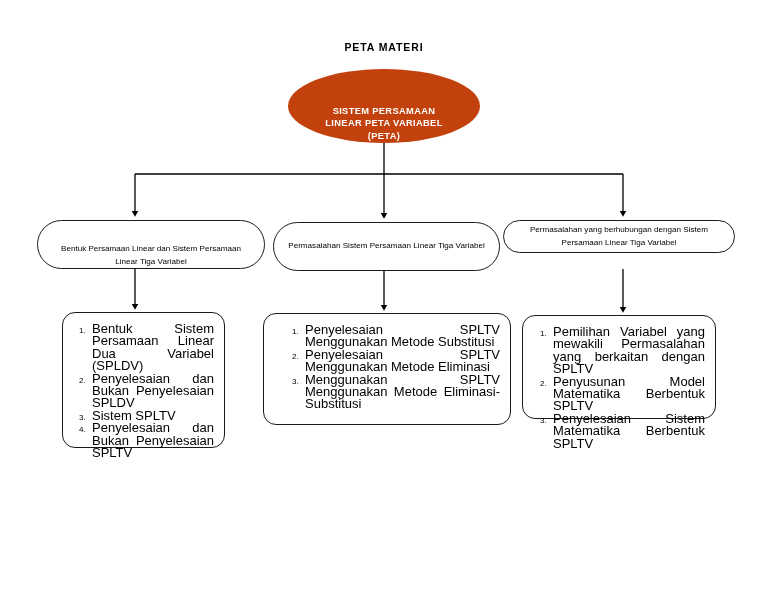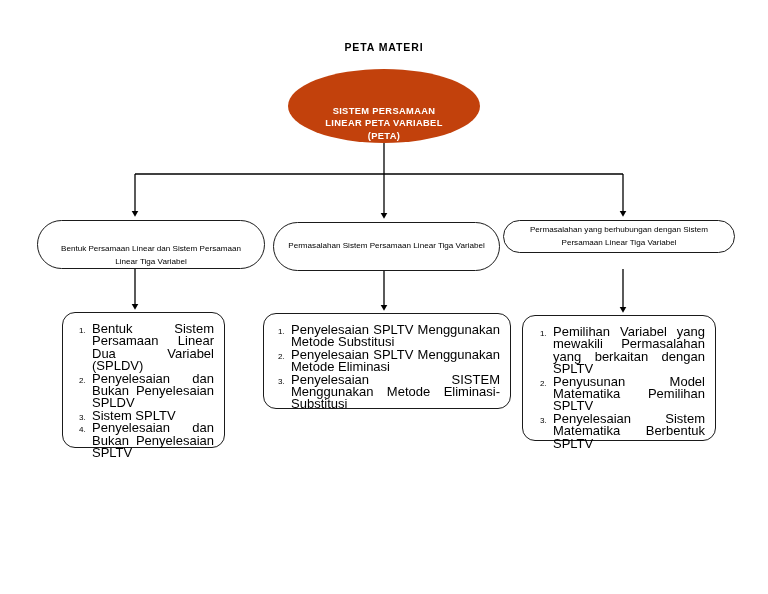--- a/index.html
+++ b/index.html
@@ -111,23 +111,23 @@
     text-align: justify;
     padding-left: 4px;
     margin: 0;
   }
   .detail-node li::marker {
     font-size: 8.1px;
   }
 
   #detail-0 { left: 62px;  top: 312px; width: 163px; height: 136px; }
   #detail-0 ol { padding-left: 17px; }
-  #detail-1 { left: 263px; top: 313px; width: 248px; height: 96px; padding-left: 2px; }
+  #detail-1 { left: 263px; top: 313px; width: 248px; height: 112px; padding-left: 16px; }
   #detail-1 ol { padding-left: 21px; }
-  #detail-2 { left: 522px; top: 315px; width: 194px; height: 126px; }
+  #detail-2 { left: 522px; top: 315px; width: 194px; height: 104px; }
   #detail-2 ol { padding-left: 18px; }
 </style>
 </head>
 <body>
 
 <div id="canvas">
 
   <svg id="connectors" viewBox="0 0 768 594" width="768" height="594" xmlns="http://www.w3.org/2000/svg">
     <defs>
       <marker id="arrow" markerWidth="7" markerHeight="7" refX="3.2" refY="3" orient="auto" markerUnits="strokeWidth">
@@ -176,25 +176,25 @@
       <li>Penyelesaian dan Bukan Penyelesaian SPLDV</li>
       <li>Sistem SPLTV</li>
       <li>Penyelesaian dan Bukan Penyelesaian SPLTV</li>
     </ol>
   </div>
 
   <div class="detail-node" id="detail-1">
     <ol>
       <li>Penyelesaian SPLTV Menggunakan Metode Substitusi</li>
       <li>Penyelesaian SPLTV Menggunakan Metode Eliminasi</li>
-      <li>Penyelesaian SISTEM Menggunakan Metode Eliminasi-Substitusi</li>
+      <li>Menggunakan SPLTV Menggunakan Metode Eliminasi-Substitusi</li>
     </ol>
   </div>
 
   <div class="detail-node" id="detail-2">
     <ol>
       <li>Pemilihan Variabel yang mewakili Permasalahan yang berkaitan dengan SPLTV</li>
-      <li>Penyusunan Model Matematika Pemilihan SPLTV</li>
+      <li>Penyusunan Model Matematika Berbentuk SPLTV</li>
       <li>Penyelesaian Sistem Matematika Berbentuk SPLTV</li>
     </ol>
   </div>
 
 </div>
 
 </body></html>

